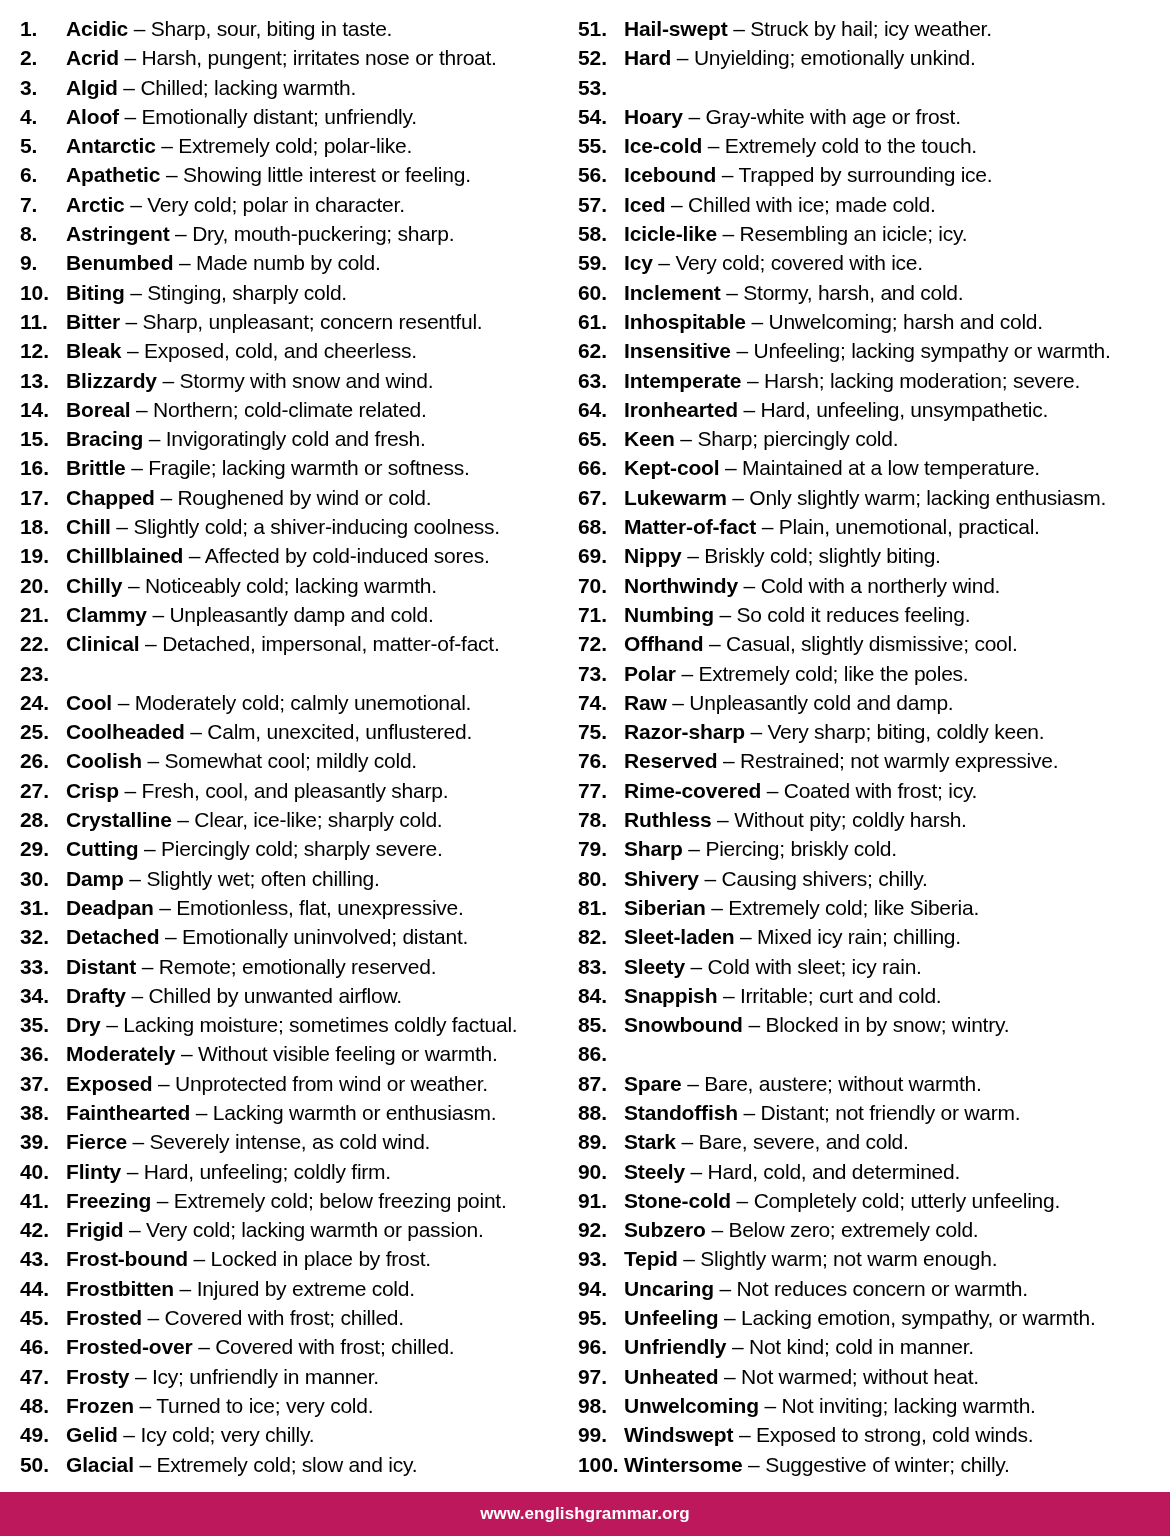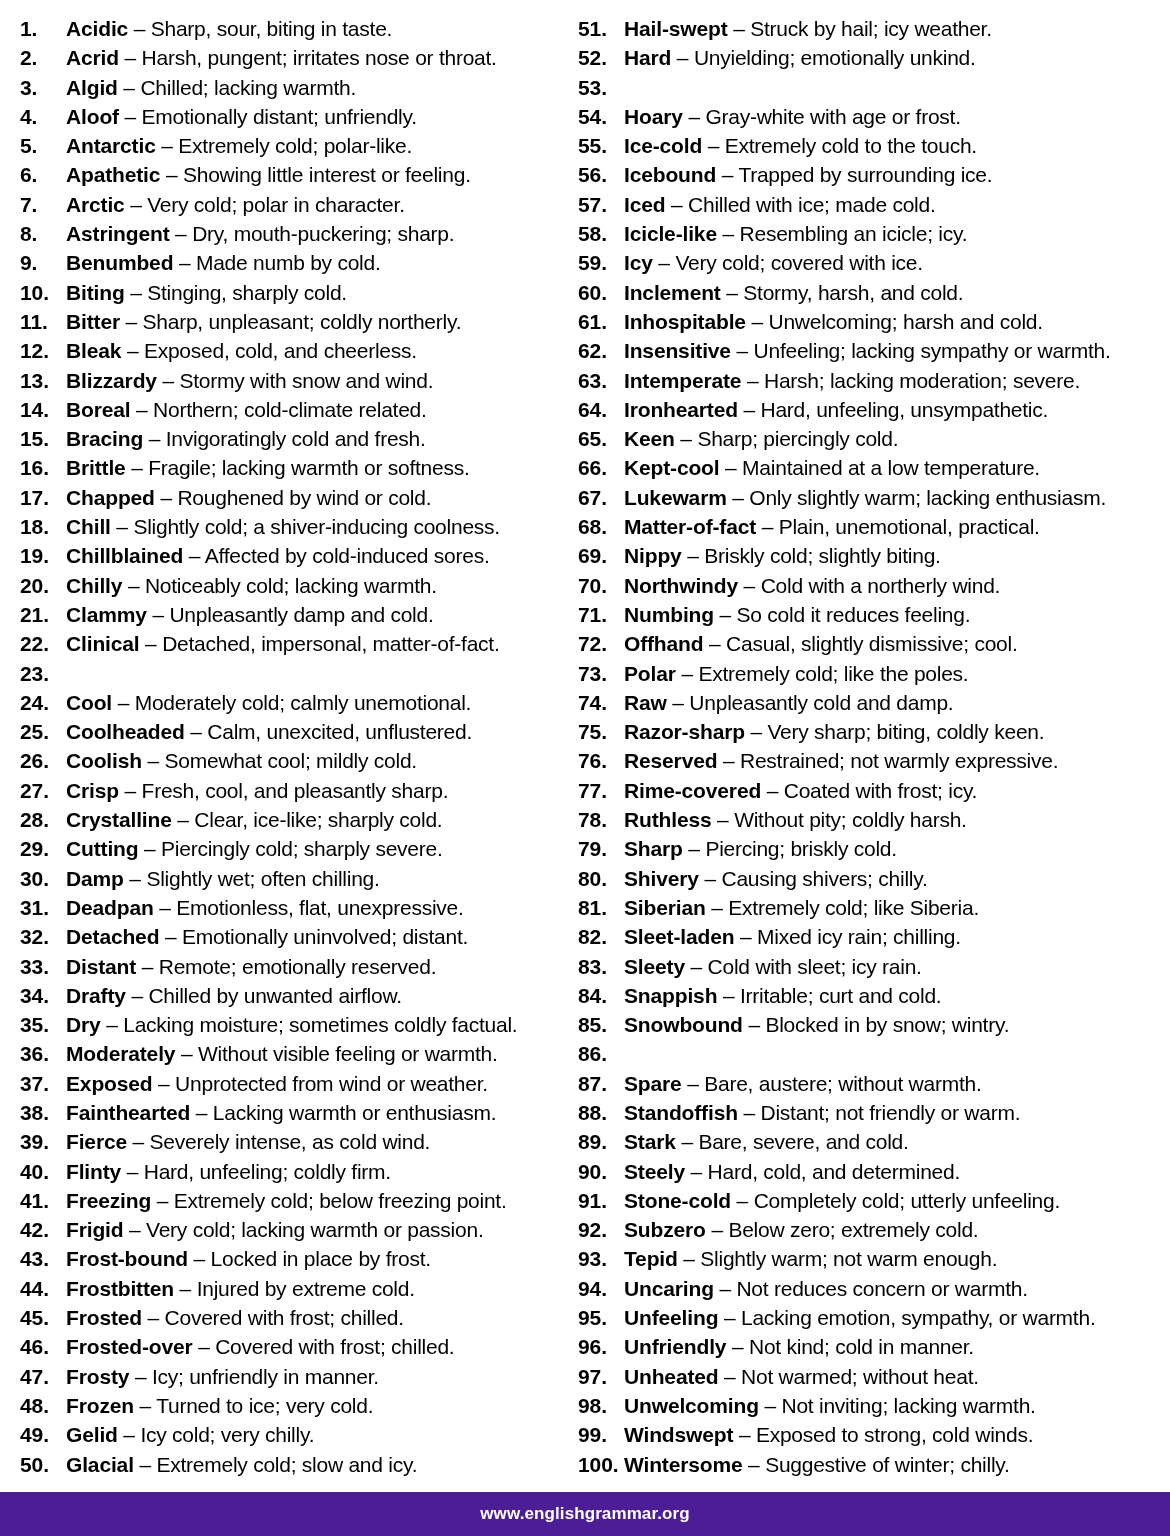--- a/index.html
+++ b/index.html
@@ -139,21 +139,21 @@
         <div class="entry">
           <span class="num">9.</span>
           <span class="body-text"><span class="word">Benumbed</span> <span class="sep">–</span> <span class="def">Made numb by cold.</span></span>
         </div>
         <div class="entry">
           <span class="num">10.</span>
           <span class="body-text"><span class="word">Biting</span> <span class="sep">–</span> <span class="def">Stinging, sharply cold.</span></span>
         </div>
         <div class="entry">
           <span class="num">11.</span>
-          <span class="body-text"><span class="word">Bitter</span> <span class="sep">–</span> <span class="def">Sharp, unpleasant; coldly northerly.</span></span>
+          <span class="body-text"><span class="word">Bitter</span> <span class="sep">–</span> <span class="def">Sharp, unpleasant; concern resentful.</span></span>
         </div>
         <div class="entry">
           <span class="num">12.</span>
           <span class="body-text"><span class="word">Bleak</span> <span class="sep">–</span> <span class="def">Exposed, cold, and cheerless.</span></span>
         </div>
         <div class="entry">
           <span class="num">13.</span>
           <span class="body-text"><span class="word">Blizzardy</span> <span class="sep">–</span> <span class="def">Stormy with snow and wind.</span></span>
         </div>
         <div class="entry">
@@ -499,17 +499,17 @@
           <span class="num">99.</span>
           <span class="body-text"><span class="word">Windswept</span> <span class="sep">–</span> <span class="def">Exposed to strong, cold winds.</span></span>
         </div>
         <div class="entry">
           <span class="num">100.</span>
           <span class="body-text"><span class="word">Wintersome</span> <span class="sep">–</span> <span class="def">Suggestive of winter; chilly.</span></span>
         </div>
       </div>
   </div>
 
-  <div id="footer" style="background: #4c1d95;">
+  <div id="footer" style="background: #be185d;">
     <span id="footer-text" style="color: rgb(255, 255, 255);">www.englishgrammar.org</span>
   </div>
 
 </div>
 
 </body></html>

